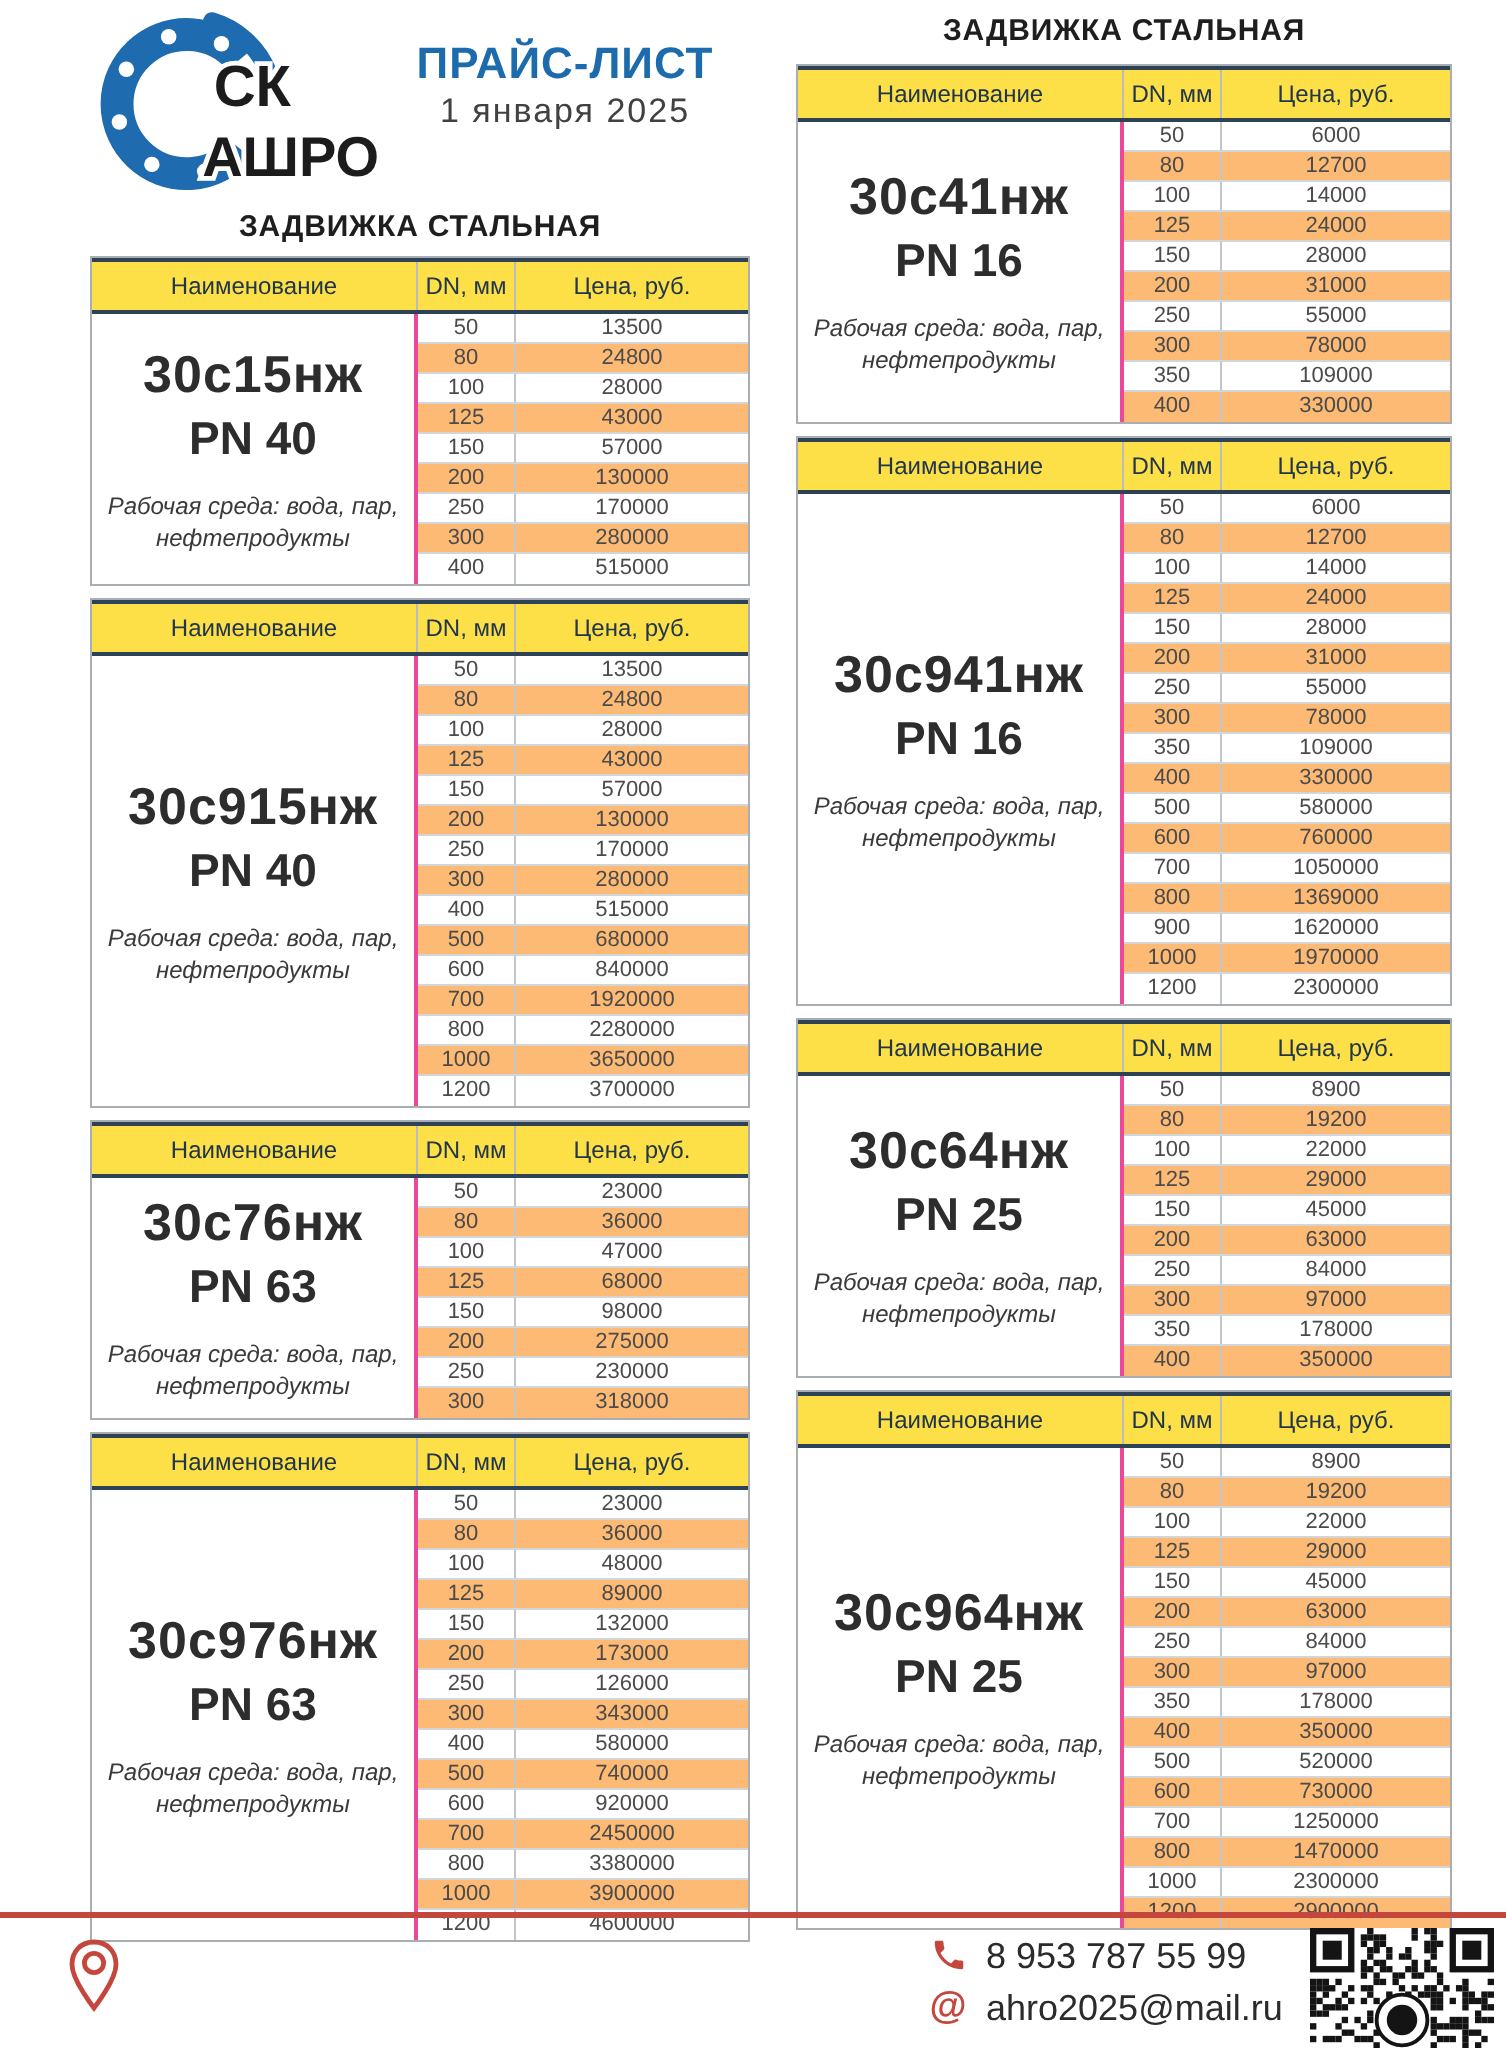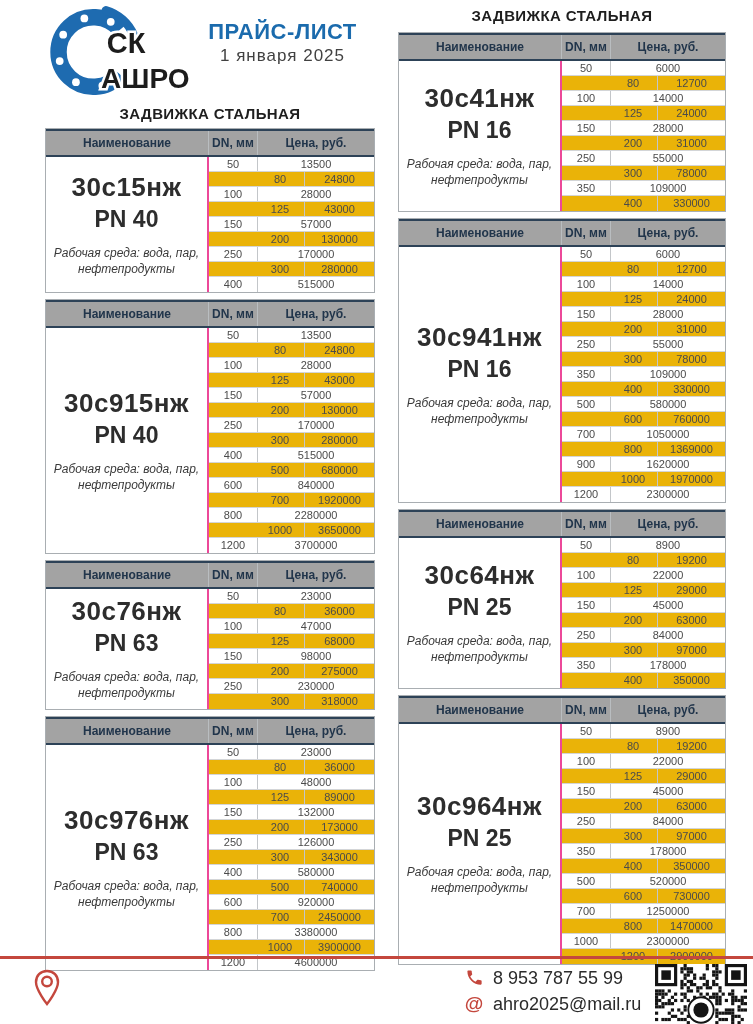--- a/index.html
+++ b/index.html
@@ -16,39 +16,39 @@
   .header-block{display:flex;height:96px;margin-top:5px;}
   .logo-svg{flex:0 0 145px;}
   .title-wrap{flex:1;text-align:center;padding-top:14px;}
   .page-title{font-size:22px;font-weight:bold;color:#1b6bad;white-space:nowrap;letter-spacing:.5px;}
   .page-date{font-size:17px;color:#414141;letter-spacing:1px;margin-top:1px;}
   .section-title{font-size:15px;font-weight:bold;color:#1e1e1e;text-align:center;letter-spacing:.4px;}
   .col.left .section-title{margin:4px 0 6px 0;}
   .col.right .section-title{margin:7px 0 8px 0;}
   
   .ptable{border:1px solid #a9aeb2;background:#fff;margin-bottom:6px;}
-  .thead{display:flex;height:24px;background:#a3a3a3;
+  .thead{display:flex;height:24px;background:#fde047;
     border-top:2px solid #2d4257;border-bottom:2px solid #2d4257;
-    font-weight:bold;font-size:12px;color:#21354b;}
+    font-weight:normal;font-size:12px;color:#21354b;}
   .th{text-align:center;line-height:24px;box-sizing:border-box;}
   .th.name{width:163px;border-right:1px solid #b9bdc0;}
   .th.dn{width:49px;border-right:1px solid #b9bdc0;}
   .th.price{flex:1;}
   .tbody{display:flex;align-items:stretch;}
   .name-panel{width:163px;border-right:2px solid #ec4899;box-sizing:border-box;
     display:flex;flex-direction:column;justify-content:center;align-items:center;
     text-align:center;padding:4px 6px;}
   .pcode{font-size:26px;font-weight:bold;color:#2d2d2d;letter-spacing:.5px;}
   .ppn{font-size:23px;font-weight:bold;color:#2d2d2d;margin-top:3px;}
   .pmedium{font-size:12px;font-style:italic;color:#3a3a3a;margin-top:13px;line-height:1.3;}
   .rows{flex:1;display:flex;flex-direction:column;}
   .row{display:flex;height:15px;box-sizing:border-box;border-bottom:1px solid #d3d5d7;
     font-size:11px;color:#4b4b4b;}
   .row:last-child{border-bottom:none;}
-  .row.alt{background:#eab308;padding-left:47px;}
+  .row.alt{background:#fdba74;}
   .cell-dn{width:49px;border-right:1px solid #c3c6c9;box-sizing:border-box;text-align:center;line-height:14px;}
   .cell-price{flex:1;text-align:center;line-height:14px;}
   
   .footer-line{position:absolute;top:956px;left:0;width:753px;height:3px;background:#c4473d;}
   .footer{position:absolute;top:966px;left:0;width:753px;height:58px;}
   .contact-left{position:absolute;left:34px;top:2px;display:flex;align-items:center;}
   .pin-svg{margin-right:12px;}
   .f-label{font-size:17px;line-height:25px;color:#2b2b2b;}
   .f-addr{font-size:17px;line-height:25px;color:#2b2b2b;}
   .contact-right{position:absolute;left:438px;top:2px;}

